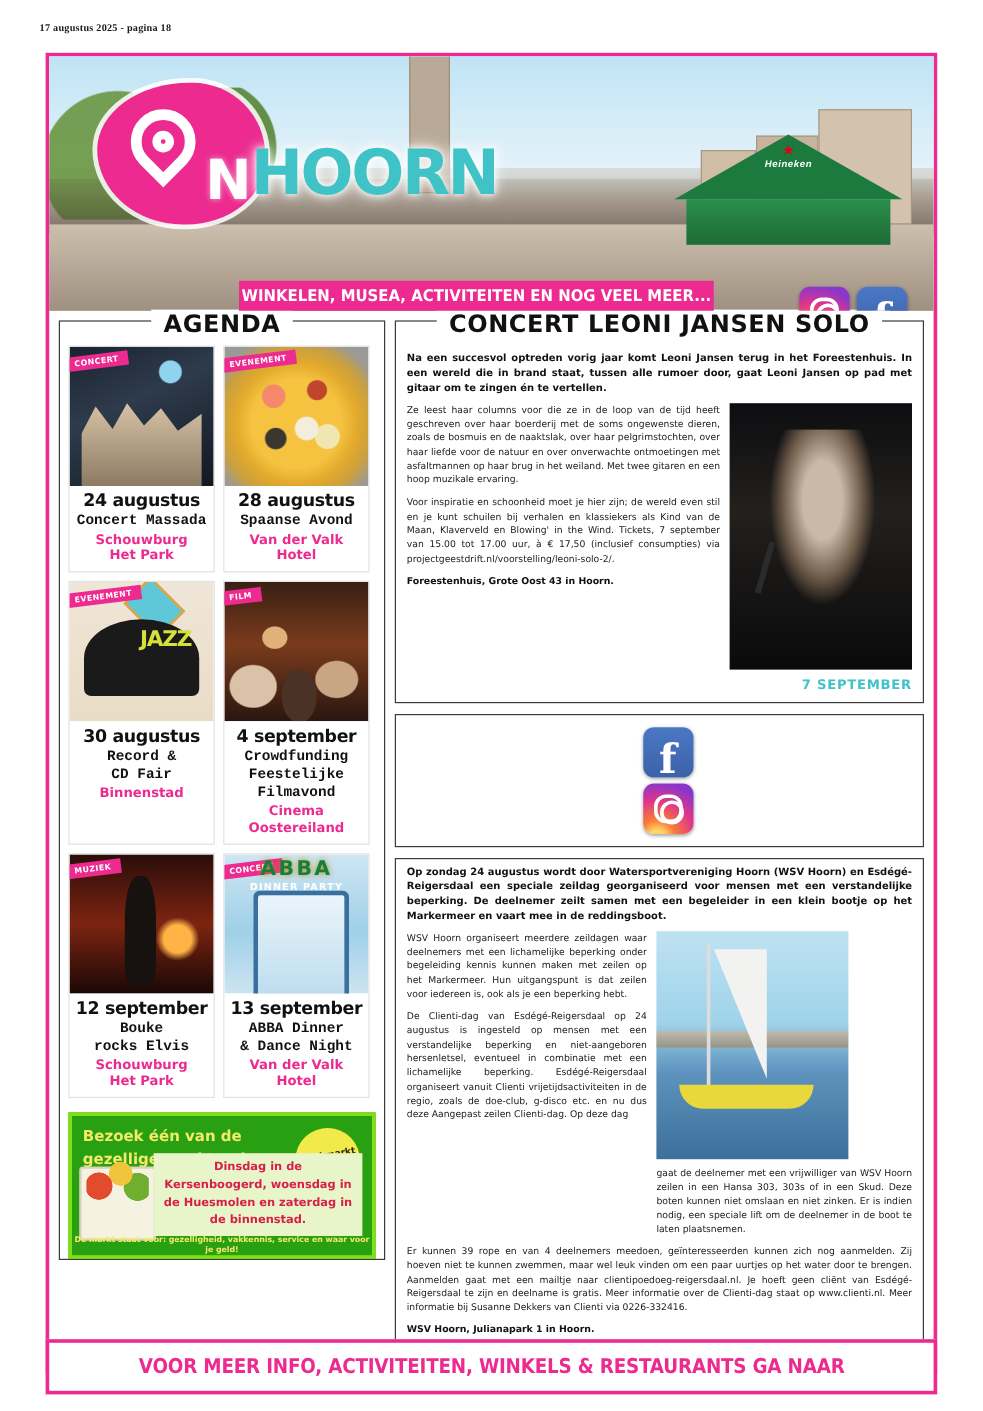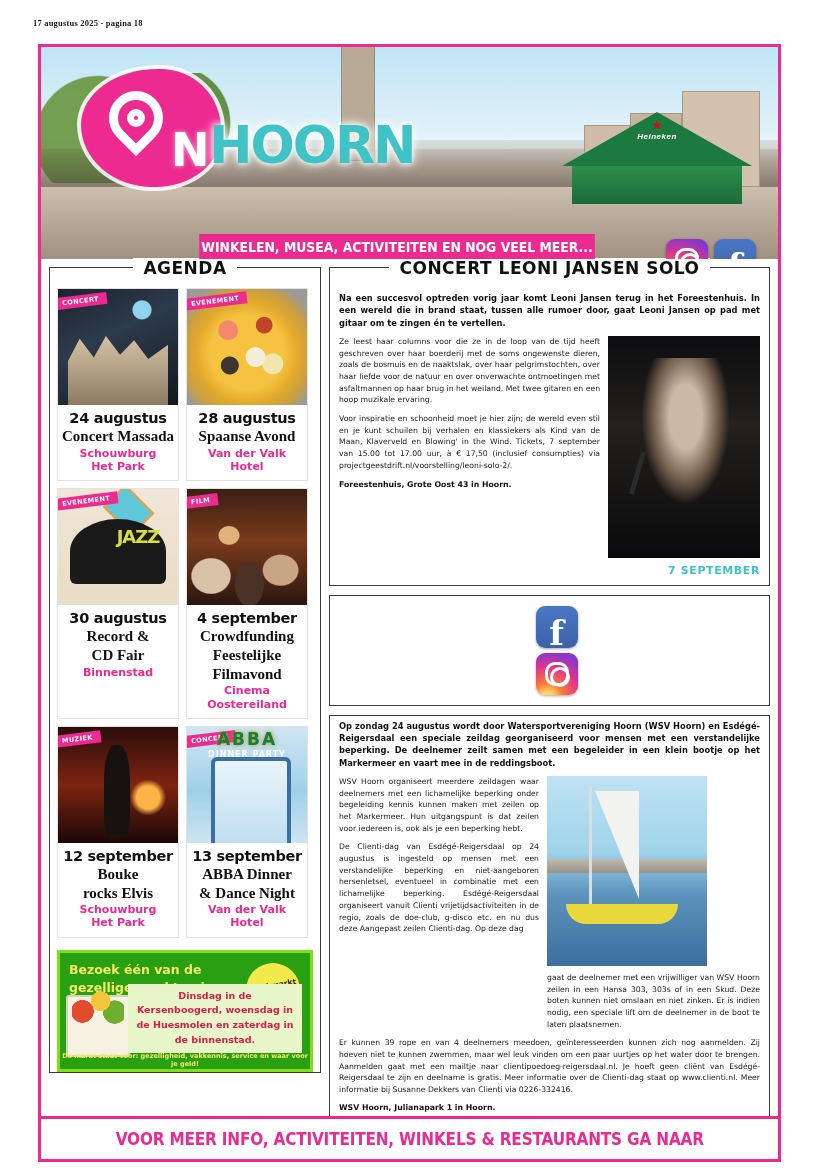--- a/index.html
+++ b/index.html
@@ -106,43 +106,43 @@
 
   
   .content { display:flex; gap:8px; padding:8px; height: calc(100% - 212px - 38px); }
   .col-left { width: 272px; }
   .col-right { flex:1; display:flex; flex-direction:column; gap:9px; }
 
   
   .sbox { border:1px solid #3a3a3a; position:relative; background:#fff; }
   .sbox-title {
     position:absolute; top:-10px; left:0; right:0; text-align:center;
-    font-family:"DejaVu Sans", sans-serif; font-weight:bold; font-size:17px;
+    font-family:"DejaVu Sans", sans-serif; font-weight:bold; font-size:20px;
     color:#111; letter-spacing:.5px;
   }
   .sbox-title span { background:#fff; padding:0 10px; }
   .sbox-head {
     height:20px; position:relative;
   }
 
   
   .agenda-grid { display:flex; flex-wrap:wrap; gap:7px; padding:0 7px 6px; }
   .card { width:122px; background:#fff; border:1px solid #e2e2e2; }
   .card-img { height:116px; position:relative; overflow:hidden; }
   .tagflag {
     position:absolute; left:-2px; top:6px; background:#ec2a8f; color:#fff;
     font-family:"DejaVu Sans", sans-serif; font-weight:bold; font-size:6.5px;
     padding:2px 8px 2px 6px; transform: rotate(-7deg); letter-spacing:.4px;
     z-index:2;
   }
   .card-body { padding:5px 3px 7px; text-align:center; }
   .card-date { font-family:"DejaVu Sans", sans-serif; font-weight:bold;
     font-size:14.5px; color:#111; letter-spacing:-.3px; }
-  .card-title { font-family:Liberation Serif, serif; font-weight:bold;
-    font-size:15px; color:#111; line-height:1.25; margin-top:1px; }
+  .card-title { font-family:Liberation Mono, monospace; font-weight:bold;
+    font-size:12px; color:#111; line-height:1.25; margin-top:1px; }
   .card-venue { font-family:"DejaVu Sans", sans-serif; font-weight:bold;
     font-size:11px; color:#ec2a8f; line-height:1.2; margin-top:1px; }
 
   
   .ph { position:absolute; inset:0; }
   .ph-massada { background:
      radial-gradient(circle at 70% 18%, #8fd3ef 0 7%, transparent 8%),
      linear-gradient(155deg,#1a2430 0%, #2e3b4c 40%, #111820 100%); }
   .ph-massada:after{content:"";position:absolute;left:8%;bottom:0;width:84%;height:62%;
      background:linear-gradient(#d9c6a8,#8c7a64); clip-path: polygon(0 40%,12% 8%,26% 34%,38% 4%,52% 30%,66% 10%,80% 36%,100% 16%,100% 100%,0 100%);}

